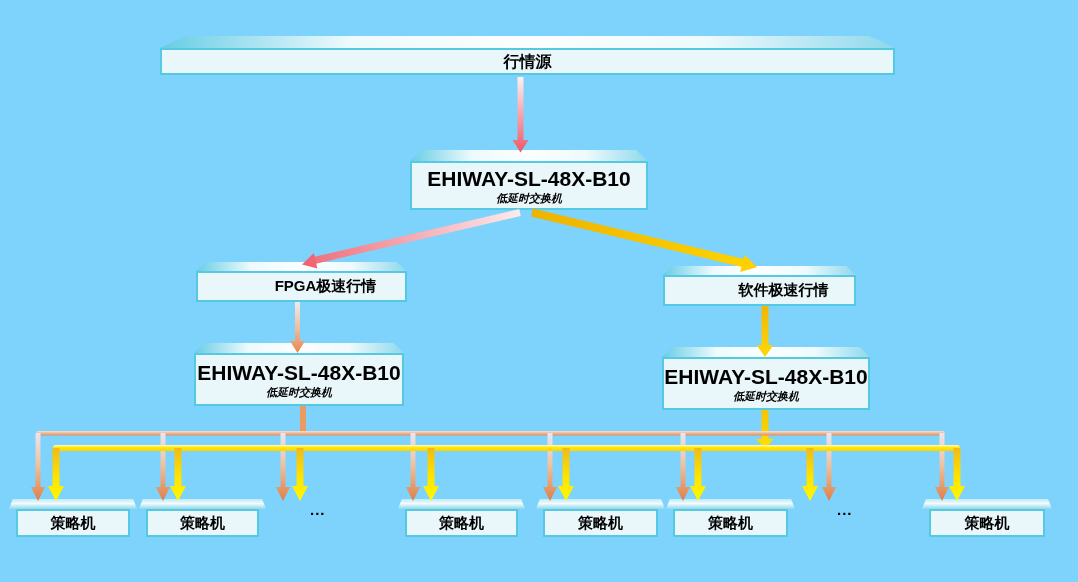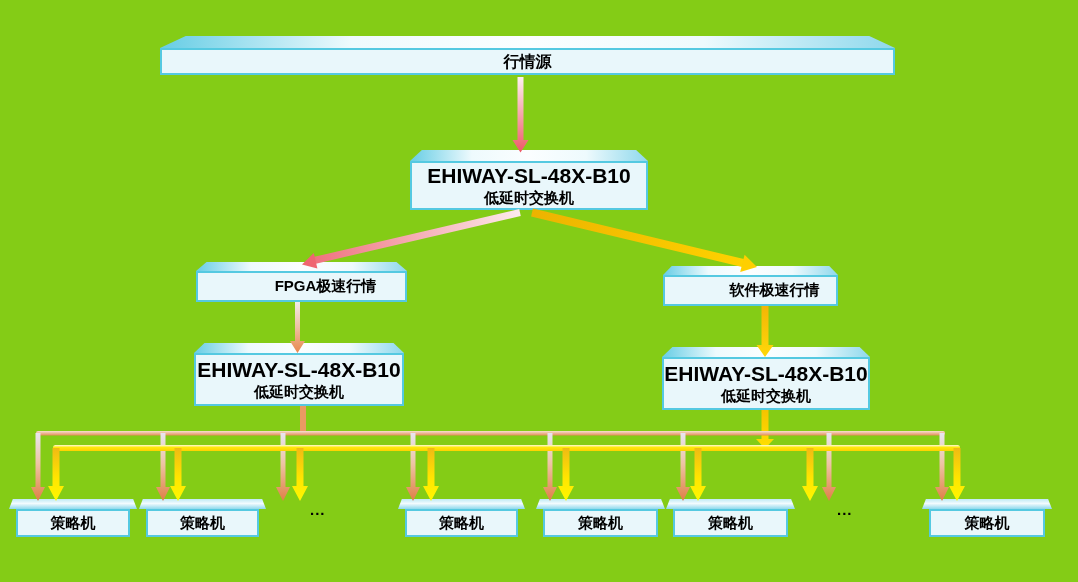--- a/index.html
+++ b/index.html
@@ -1,17 +1,17 @@
 <!DOCTYPE html>
 <html><head>
 <meta charset="utf-8">
 <style>
   html,body{margin:0;padding:0;background:#fff;}
   .stage{
-    position:relative;width:1078px;height:582px;background:#84cc16;
+    position:relative;width:1078px;height:582px;background:#7dd3fc;
     font-family:"Liberation Sans","DejaVu Sans",sans-serif;overflow:hidden;color:#000;
   }
   .layer-svg{position:absolute;left:0;top:0;z-index:3;pointer-events:none;}
   .node{position:absolute;z-index:2;}
   .bevel{
     width:100%;
     background:linear-gradient(to right,#66cde5 0%,#eefafd 26%,#fbfeff 50%,#eefafd 74%,#8ed8ec 100%);
     clip-path:polygon(3.5% 0,96.5% 0,100% 100%,0 100%);
   }
   .face{
@@ -22,30 +22,30 @@
   
   .n-source{left:160px;top:36px;width:735px;}
   .n-source .bevel{height:12px;}
   .n-source .face{height:27px;font-size:16px;}
   
   .n-core{left:410px;top:150px;width:238px;}
   .n-core .bevel{height:11px;clip-path:polygon(5% 0,95% 0,100% 100%,0 100%);}
   .n-core .face{height:49px;}
   
   .n-fpga{left:196px;top:262px;width:211px;}
-  .n-soft{left:663px;top:266px;width:175px;}
+  .n-soft{left:663px;top:266px;width:193px;}
   .n-fpga .bevel,.n-soft .bevel{height:9px;clip-path:polygon(5% 0,95% 0,100% 100%,0 100%);}
   .n-fpga .face,.n-soft .face{height:31px;font-size:15px;padding-left:48px;}
   
   .n-sw-l{left:194px;top:343px;width:210px;}
   .n-sw-r{left:662px;top:347px;width:208px;}
   .n-sw-l .bevel,.n-sw-r .bevel{height:10px;clip-path:polygon(5% 0,95% 0,100% 100%,0 100%);}
   .n-sw-l .face,.n-sw-r .face{height:53px;}
   .model-line{font-size:21px;font-weight:bold;}
-  .type-line{font-size:15px;font-weight:bold;}
+  .type-line{font-size:11px;font-weight:bold;font-style:italic;}
   
   .n-strat .bevel{
     position:relative;left:-7px;width:calc(100% + 14px);height:10px;
     clip-path:polygon(3% 0,97% 0,100% 100%,0 100%);
     background:linear-gradient(to bottom,#bfeaf5 0%,#f2fbfe 45%,#8ed8ec 100%);
   }
   .n-strat .face{height:28px;font-size:15px;}
   .s1{left:16px;top:499px;width:114px;}
   .s2{left:146px;top:499px;width:113px;}
   .s3{left:405px;top:499px;width:113px;}

